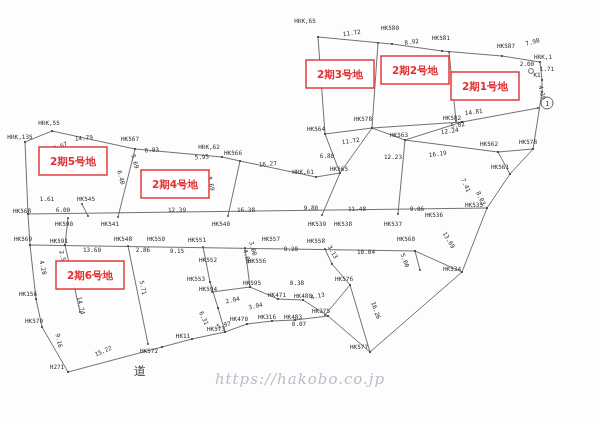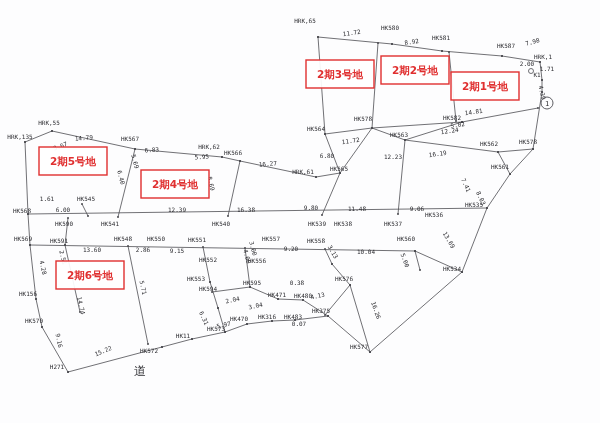--- a/index.html
+++ b/index.html
@@ -344,13 +344,14 @@
       <text x="73" y="165" text-anchor="middle" class="plot">2期5号地</text>
       <rect x="141" y="170" width="68" height="28" fill="#ffffff" fill-opacity="0.93" stroke="#e03030" stroke-width="1.4"></rect>
       <text x="175" y="188" text-anchor="middle" class="plot">2期4号地</text>
       <rect x="56" y="261" width="68" height="28" fill="#ffffff" fill-opacity="0.93" stroke="#e03030" stroke-width="1.4"></rect>
       <text x="90" y="279" text-anchor="middle" class="plot">2期6号地</text>
       <text x="140" y="375" text-anchor="middle" class="road">道</text>
       <circle cx="547" cy="103" r="6" fill="none" stroke="#4d4d52" stroke-width="0.9"></circle>
       <text x="547" y="105.5" text-anchor="middle" class="circ">1</text>
       <circle cx="531" cy="71" r="2.5" fill="none" stroke="#4d4d52" stroke-width="0.8"></circle>
     </svg>
+  <div class="watermark">https://hakobo.co.jp</div>
 </div>
 
 </body></html>

